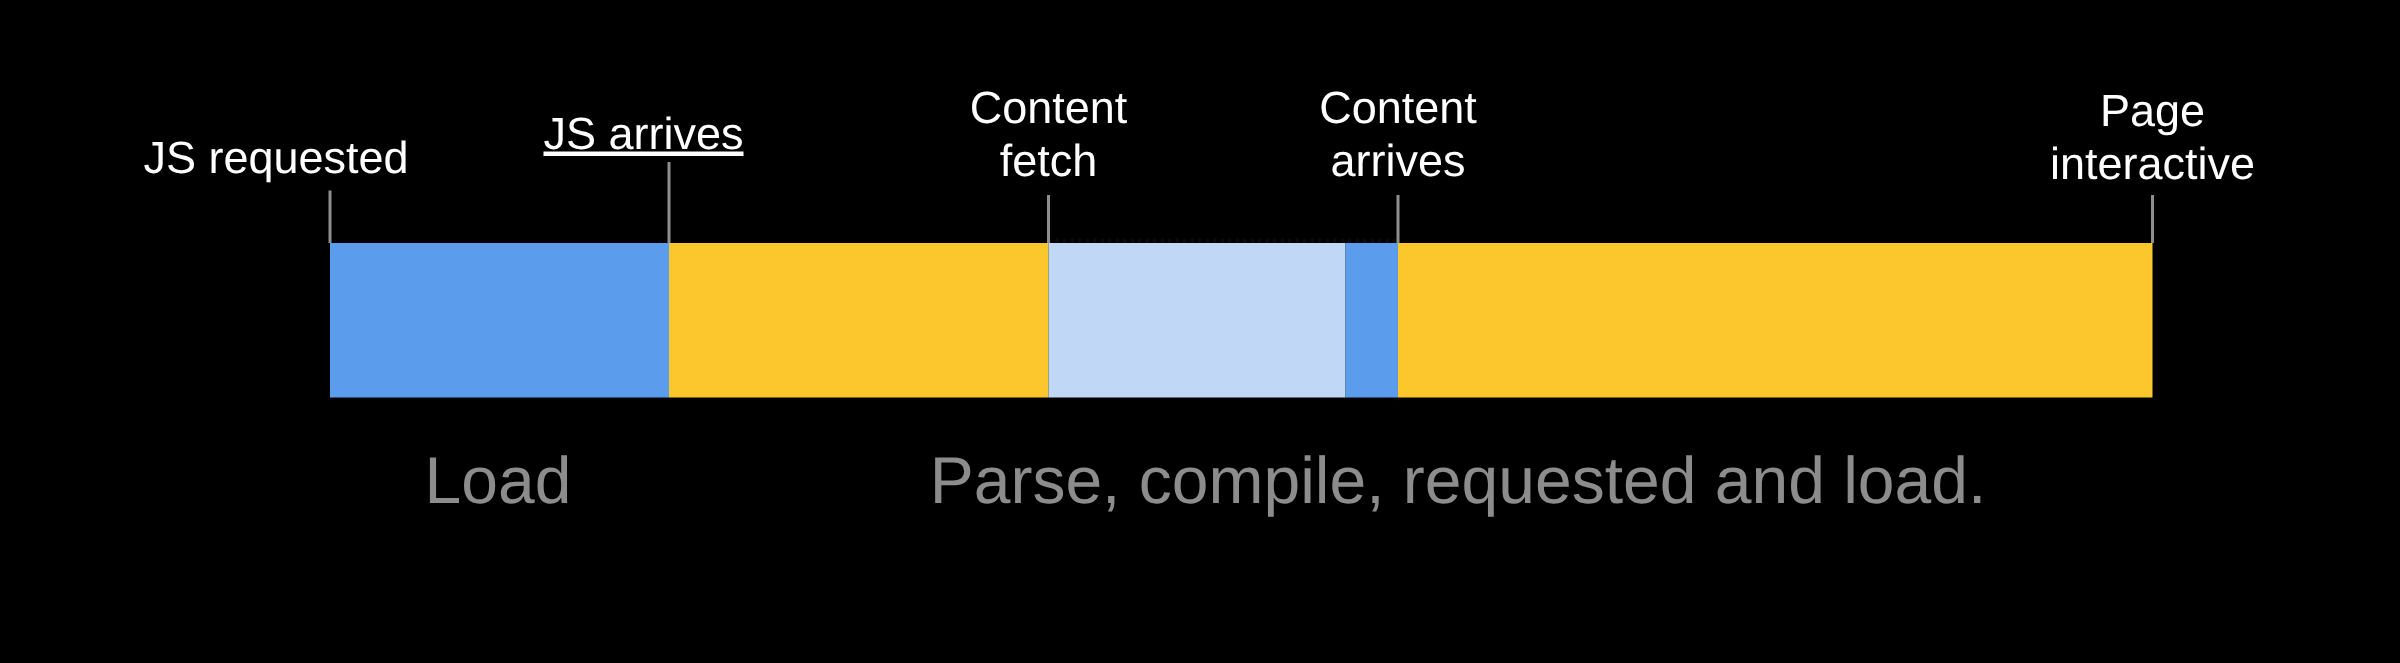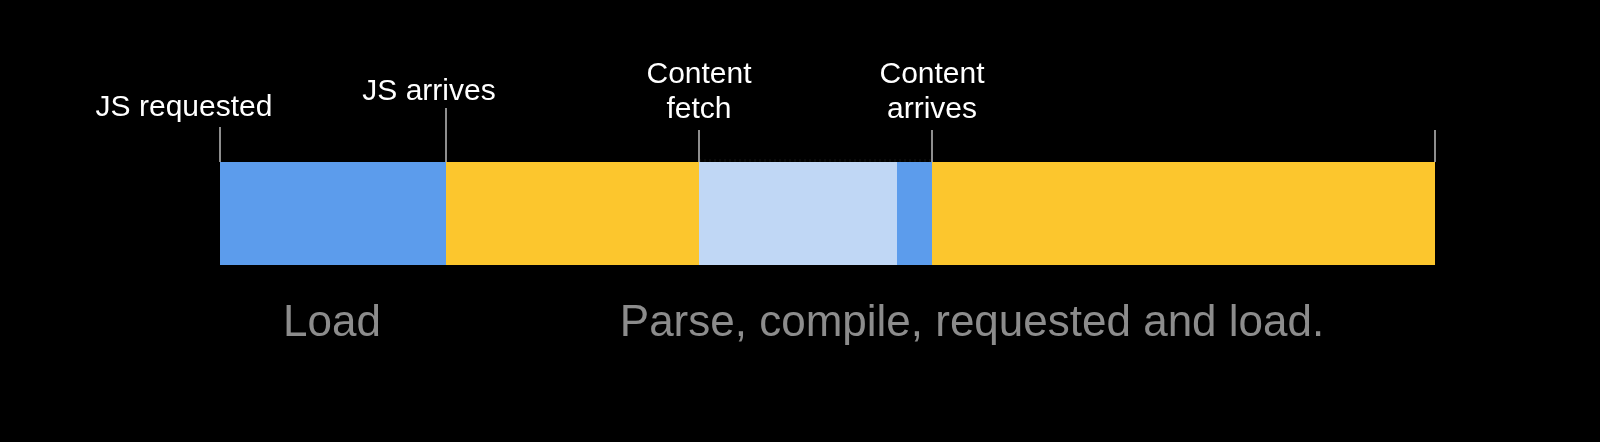--- a/index.html
+++ b/index.html
@@ -72,22 +72,24 @@
 
   <div class="dotted-line" style="left: 699px; width: 233px; top: 159px;"></div>
 
   <div class="tick" style="left: 219px; top: 127px; height: 35px;"></div>
   <div class="tick" style="left: 445px; top: 108px; height: 54px;"></div>
   <div class="tick" style="left: 698px; top: 130px; height: 32px;"></div>
   <div class="tick" style="left: 931px; top: 130px; height: 32px;"></div>
   <div class="tick" style="left: 1434px; top: 130px; height: 32px;"></div>
 
   <div class="event-label" style="left: 184px; top: 88px;">JS requested</div>
-  <div class="event-label" style="left: 429px; top: 72px;">JS arrives</div>
+  <div class="event-label" style="left: 429px; top: 72px; text-decoration: underline;">JS arrives</div>
   <div class="event-label" style="left: 699px; top: 55px;">Content
 fetch</div>
   <div class="event-label" style="left: 932px; top: 55px;">Content
 arrives</div>
+  <div class="event-label" style="left: 1435px; top: 57px;">Page
+interactive</div>
 
   <div class="phase-label" style="left: 332px; top: 296px;">Load</div>
   <div class="phase-label" style="left: 972px; top: 296px;">Parse, compile, requested and load.</div>
 
 </div>
 
 </body></html>

